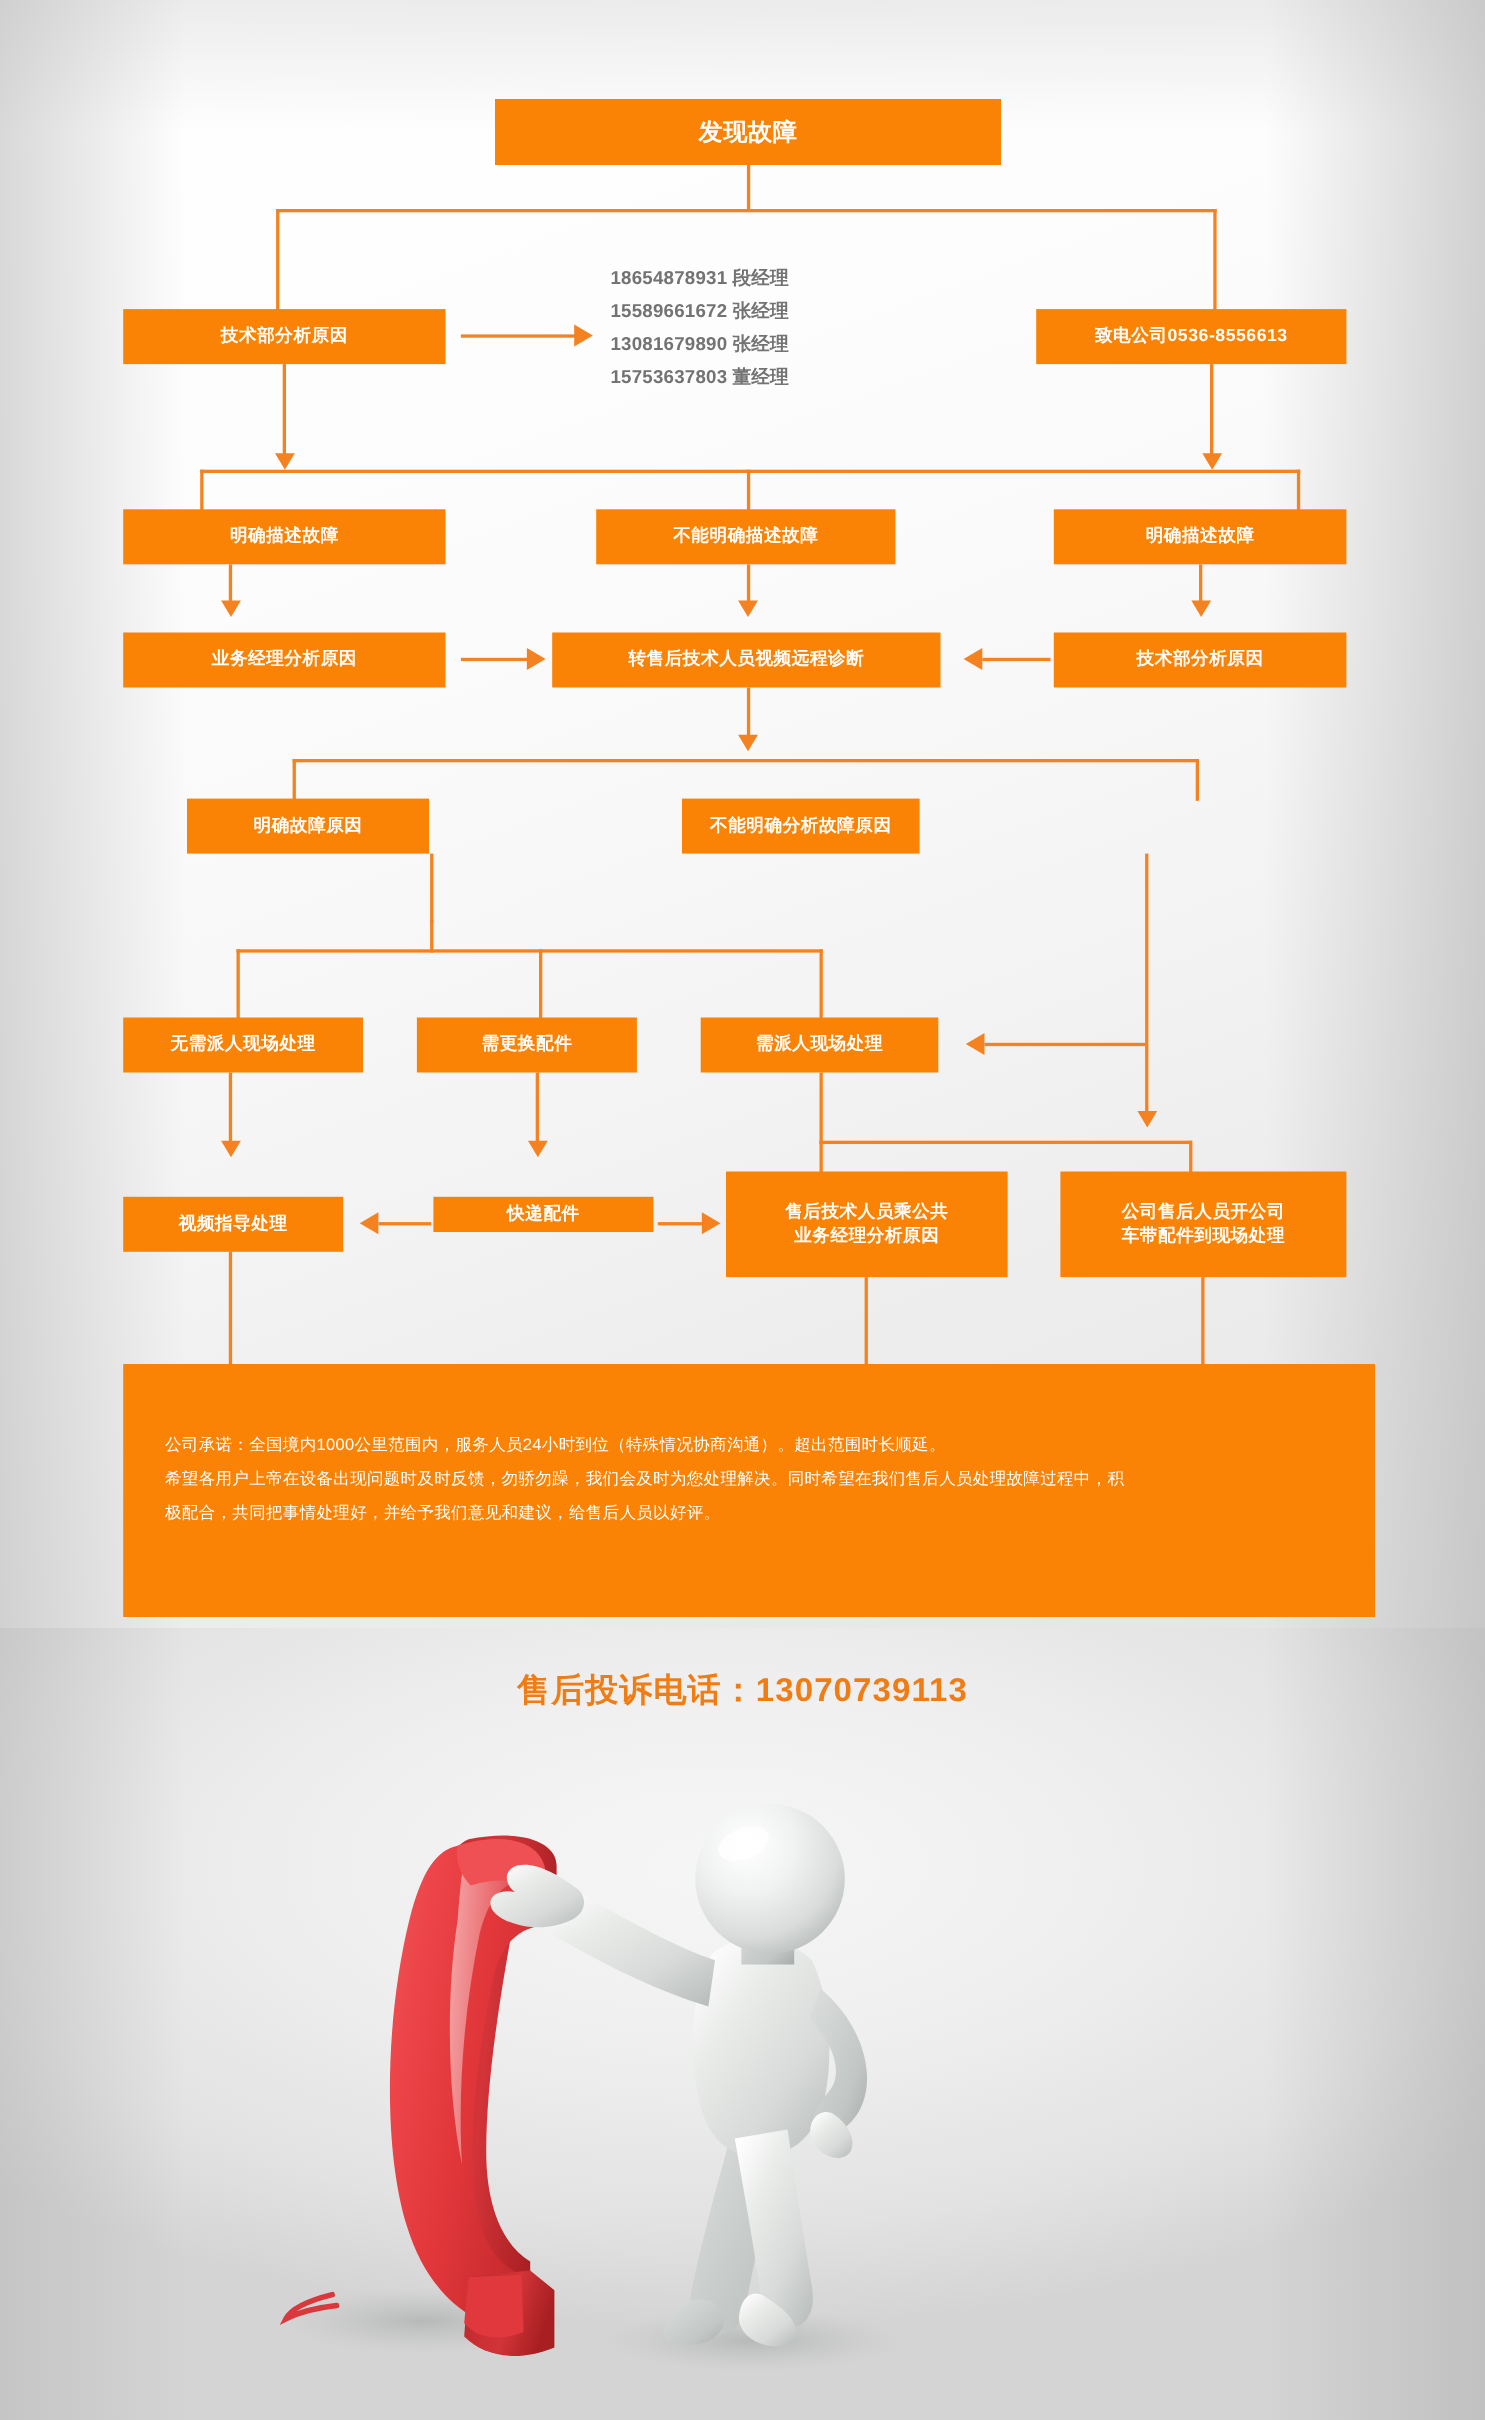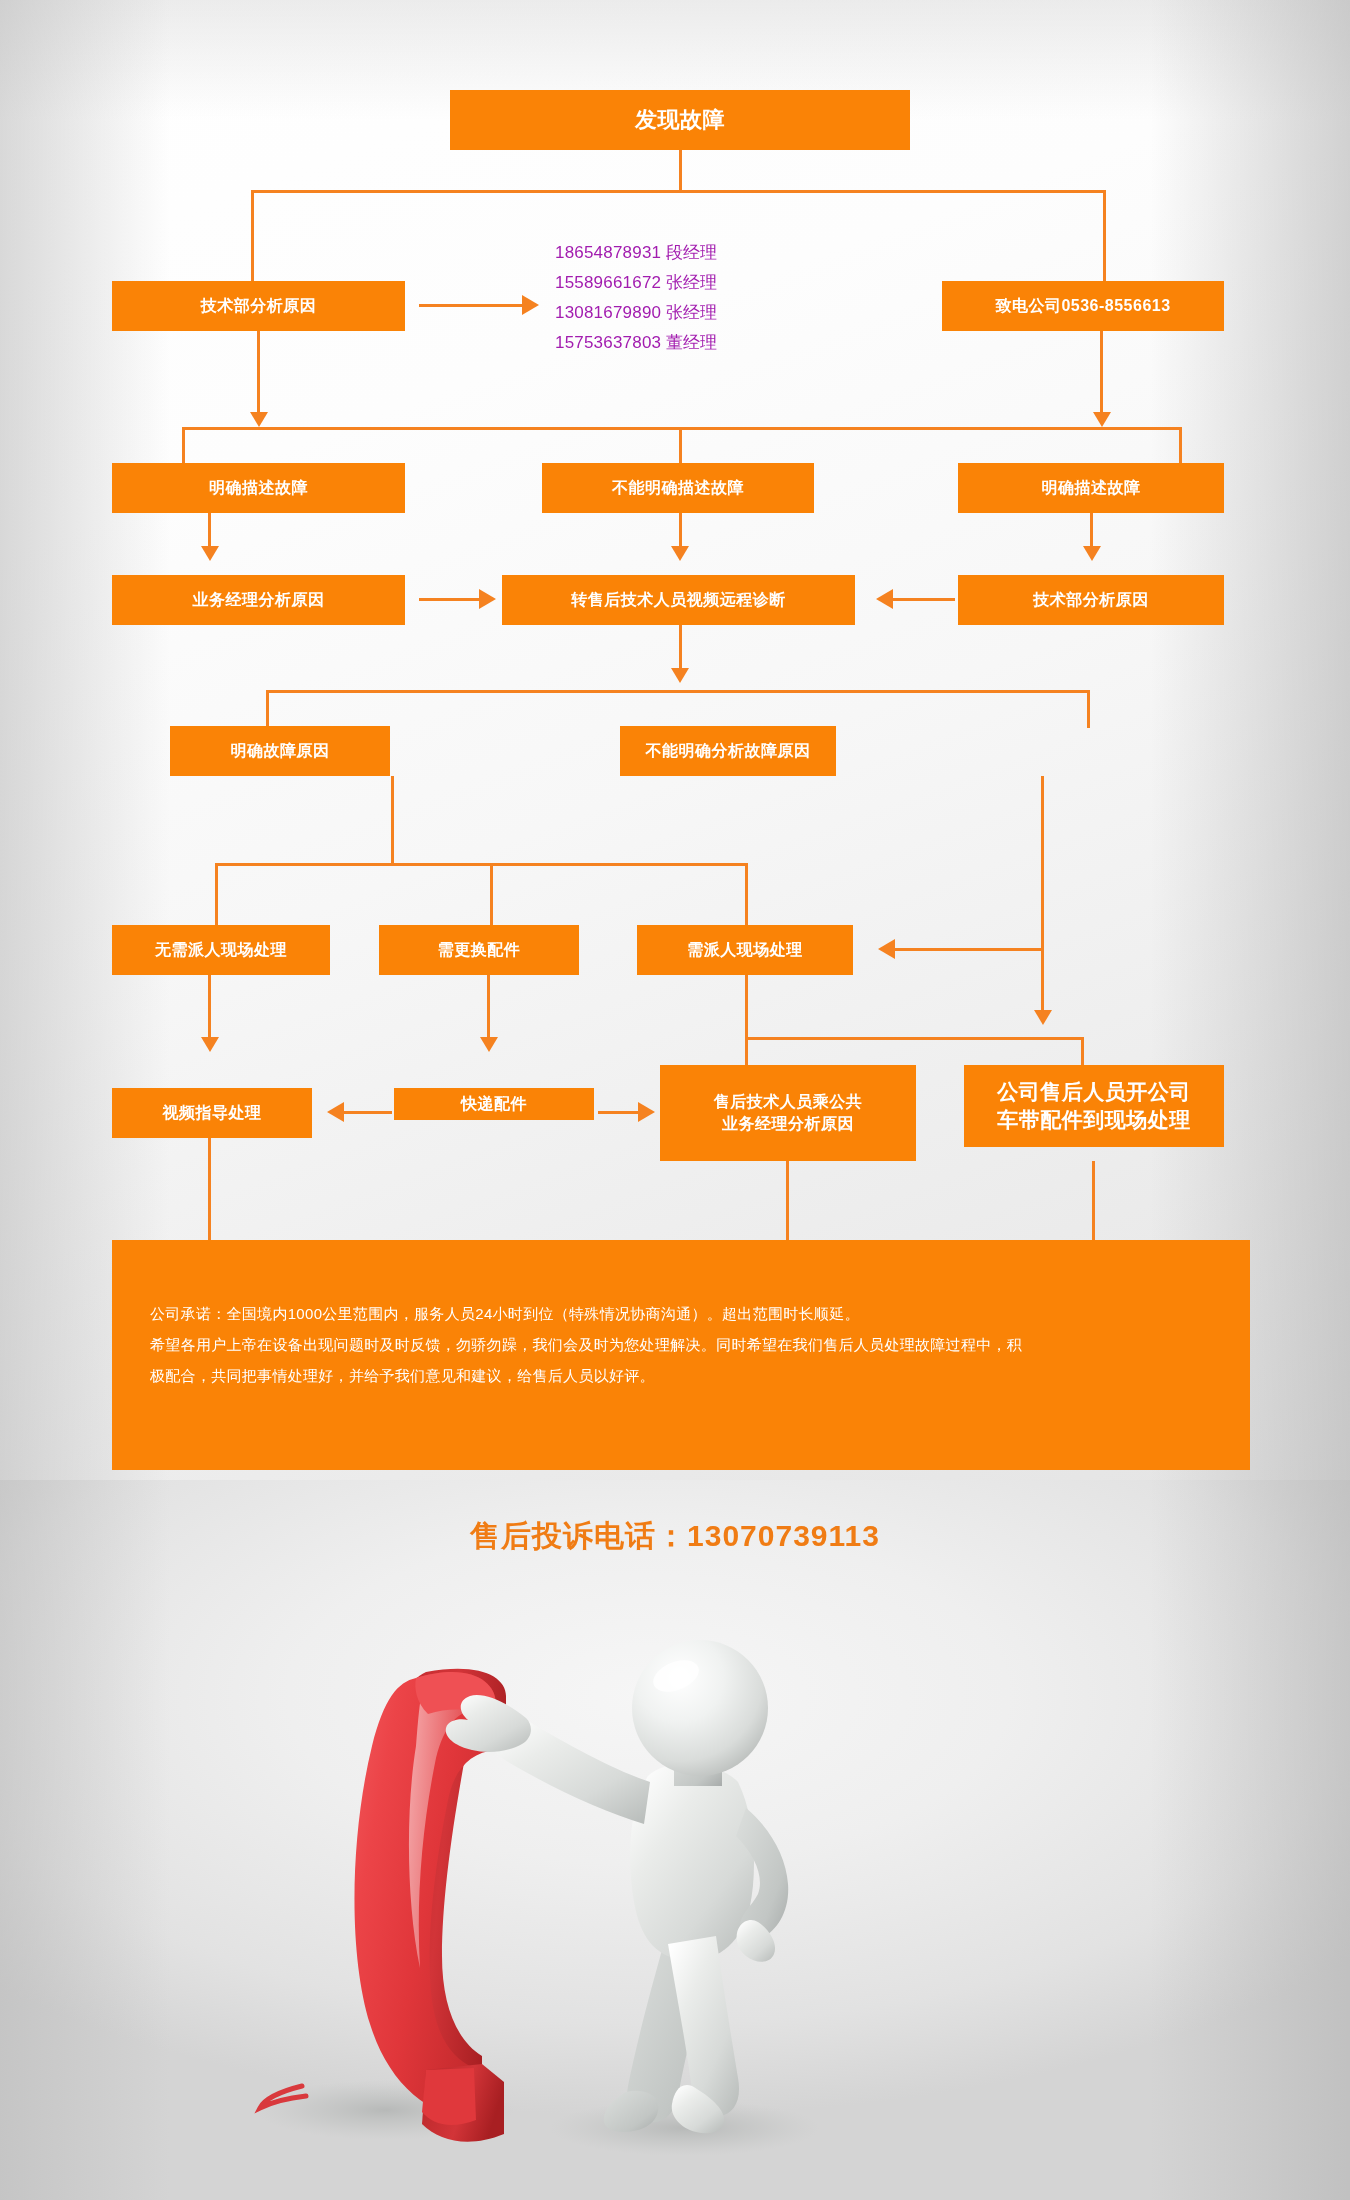--- a/index.html
+++ b/index.html
@@ -90,22 +90,22 @@
     border-bottom: 10px solid transparent;
     border-right: 17px solid #F58220;
     z-index: 5;
   }
 
   
   #phone-list {
     position: absolute;
     left: 555px; top: 238px;
     width: 260px;
-    color: #a21caf;
-    font-weight: normal;
+    color: #737373;
+    font-weight: bold;
     font-size: 17px;
     line-height: 30px;
     z-index: 6;
     text-align: left;
   }
   #phone-list .pnum { letter-spacing: .2px; }
 
   
   #promise {
     position: absolute;
@@ -286,21 +286,21 @@
   <div class="node" style="left:112px; top:1088px; width:200px; height:50px; font-size:16px;">
     <span>视频指导处理</span>
   </div>
   <div class="node" style="left:394px; top:1088px; width:200px; height:32px; font-size:16px;">
     <span>快递配件</span>
   </div>
   <div class="node" style="left:660px; top:1065px; width:256px; height:96px; font-size:16px; white-space:pre-line;">
     <span>售后技术人员乘公共
 业务经理分析原因</span>
   </div>
-  <div class="node" style="left:964px; top:1065px; width:260px; height:82px; font-size:21px; white-space:pre-line;">
+  <div class="node" style="left:964px; top:1065px; width:260px; height:96px; font-size:16px; white-space:pre-line;">
     <span>公司售后人员开公司
 车带配件到现场处理</span>
   </div>
 
   <div class="hline" style="left:344px; top:1111px; width:48px;"></div>
   <div class="arrow-left" style="left:327px; top:1102px;"></div>
   <div class="hline" style="left:598px; top:1111px; width:42px;"></div>
   <div class="arrow-right" style="left:638px; top:1102px;"></div>
 
   <div class="vline" style="left:208px; top:1138px; height:102px;"></div>

